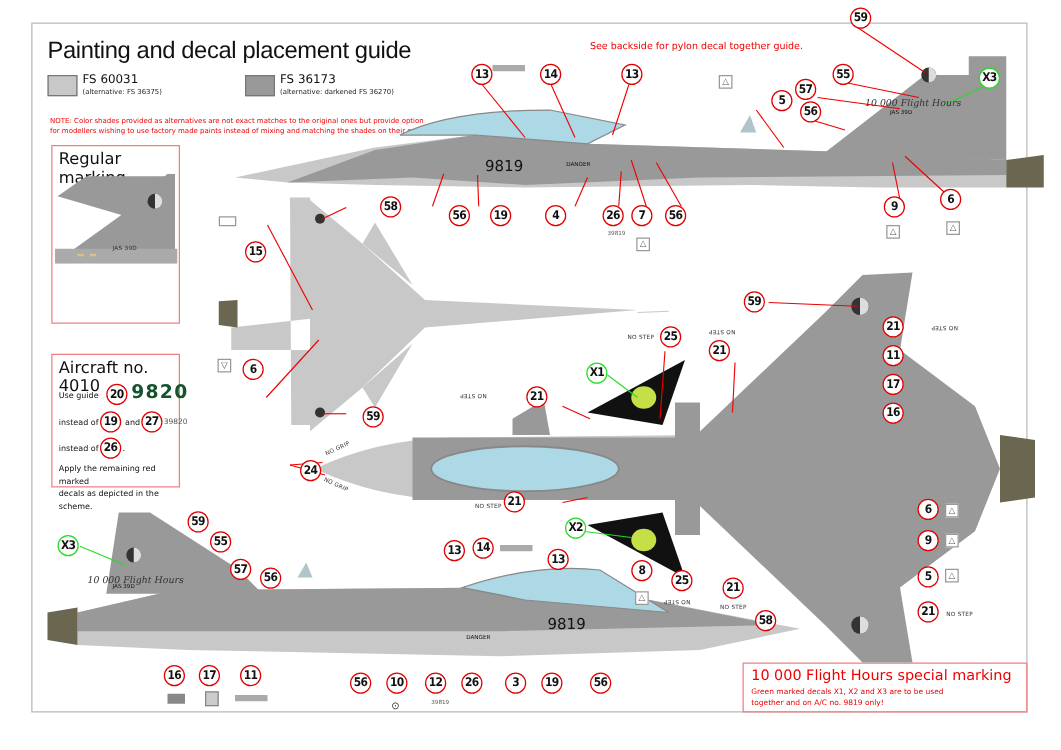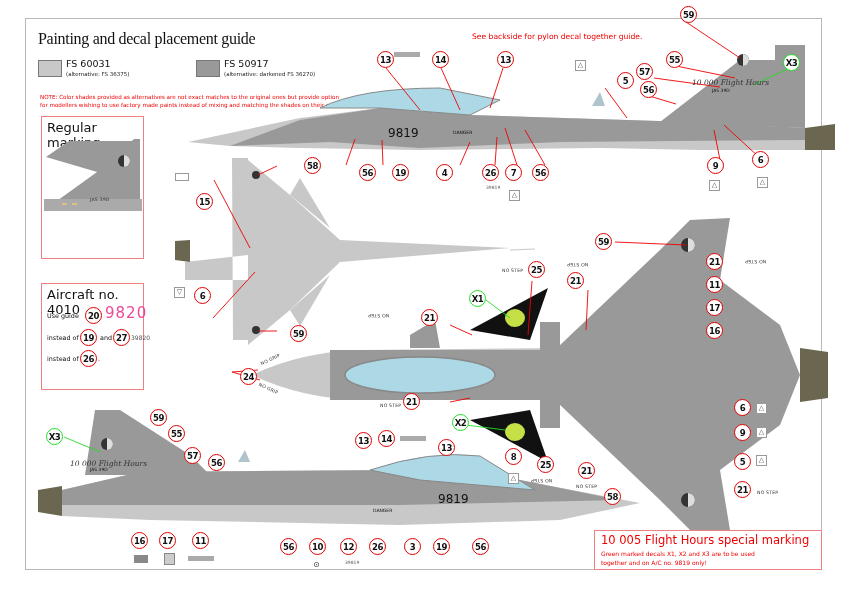--- a/index.html
+++ b/index.html
@@ -1,18 +1,18 @@
 <!DOCTYPE html>
 <html><head>
 <meta charset="utf-8">
 <style>
   html,body{margin:0;padding:0;background:#fff;}
   body{width:849px;height:600px;position:relative;overflow:hidden;font-family:"DejaVu Sans",sans-serif;}
   .sheet{position:absolute;left:25px;top:18px;width:797px;height:552px;border:1px solid #b9b9b9;background:#fff;box-sizing:border-box;}
-  .title{position:absolute;left:38px;top:30px;font-size:16px;color:#111;letter-spacing:-0.3px;font-family:Liberation Serif, serif;}
+  .title{position:absolute;left:38px;top:30px;font-size:19px;color:#111;letter-spacing:-0.3px;font-family:Liberation Sans, sans-serif;}
   .swatch{position:absolute;width:22px;height:15px;border:1px solid #777;}
   .fs-name{position:absolute;font-size:9.5px;color:#111;}
   .fs-alt{position:absolute;font-size:5.5px;color:#222;}
   .note{position:absolute;left:40px;top:93px;font-size:5.6px;color:#e00;line-height:8px;width:360px;}
   .backside{position:absolute;left:472px;top:32px;font-size:7.6px;color:#e00;}
   .box{position:absolute;border:1px solid #f08080;background:#fff;box-sizing:border-box;}
   .box-title{position:absolute;font-size:13px;color:#111;}
   .box-text{position:absolute;font-size:6.4px;color:#111;line-height:10px;}
   .callout{position:absolute;width:17px;height:17px;border:1.6px solid #e00000;border-radius:50%;background:#fff;
            font-size:9.5px;font-weight:bold;color:#111;display:flex;align-items:center;justify-content:center;box-sizing:border-box;
@@ -30,21 +30,21 @@
 
 <div class="sheet"></div>
 
 <div class="title">Painting and decal placement guide</div>
 
 <div class="swatch" style="left:38px;top:60px;background:#c8c8c8;"></div>
 <div class="fs-name" style="left:66px;top:58px;">FS 60031</div>
 <div class="fs-alt" style="left:66px;top:71px;">(alternative: FS 36375)</div>
 
 <div class="swatch" style="left:196px;top:60px;background:#999;"></div>
-<div class="fs-name" style="left:224px;top:58px;">FS 50917</div>
+<div class="fs-name" style="left:224px;top:58px;">FS 36173</div>
 <div class="fs-alt" style="left:224px;top:71px;">(alternative: darkened FS 36270)</div>
 
 <div class="note">
   <div>NOTE: Color shades provided as alternatives are not exact matches to the original ones but provide option</div>
   <div>for modellers wishing to use factory made paints instead of mixing and matching the shades on their own.</div>
 </div>
 <div class="backside">See backside for pylon decal together guide.</div>
 
 <div class="box" style="left:41px;top:116px;width:103px;height:143px;">
   <div class="box-title" style="left:5px;top:3px;">Regular marking</div>
@@ -57,33 +57,37 @@
     <rect x="18" y="64" width="5" height="2" fill="#e0c080"></rect>
       <rect x="28" y="64" width="5" height="2" fill="#e0c080"></rect>
   </svg>
   <div class="small-label" style="left:48px;top:80px;">JAS 39D</div>
 </div>
 
 <div class="box" style="left:41px;top:283px;width:103px;height:107px;">
   <div class="box-title" style="left:5px;top:3px;">Aircraft no. 4010</div>
   <div class="box-text" style="left:5px;top:27px;">Use guide</div>
   <div class="callout" style="left:43px;top:23px;">20</div>
-  <div style="position:absolute;left:63px;top:20px;font-size:15px;color:#ec4899;letter-spacing:1px;">9820</div>
+  <div style="position:absolute;left:63px;top:20px;font-size:15px;color:#14532d;letter-spacing:1px;font-weight:bold;">9820</div>
   <div class="box-text" style="left:5px;top:49px;">instead of</div>
   <div class="callout" style="left:38px;top:45px;">19</div>
   <div class="box-text" style="left:58px;top:49px;">and</div>
   <div class="callout" style="left:71px;top:45px;">27</div>
   <div class="box-text" style="left:89px;top:49px;font-size:6px;color:#555;">39820</div>
   <div class="box-text" style="left:5px;top:70px;">instead of</div>
   <div class="callout" style="left:38px;top:66px;">26</div>
   <div class="box-text" style="left:56px;top:70px;">.</div>
+  <div class="box-text" style="left:5px;top:86px;">
+    <div>Apply the remaining red marked</div>
+    <div>decals as depicted in the scheme.</div>
+  </div>
 </div>
 
 <div class="special">
-  <div class="special-title">10 005 Flight Hours special marking</div>
+  <div class="special-title">10 000 Flight Hours special marking</div>
   <div class="special-text">
     <div>Green marked decals X1, X2 and X3 are to be used</div>
     <div>together and on A/C no. 9819 only!</div>
   </div>
 </div>
 
 <svg class="art" width="849" height="600">
 
   <g>
     <polygon points="188,142 300,118 380,108 470,115 690,122 805,128 805,150 700,150 600,148 420,150 300,148 230,146" fill="#c8c8c8"></polygon>

